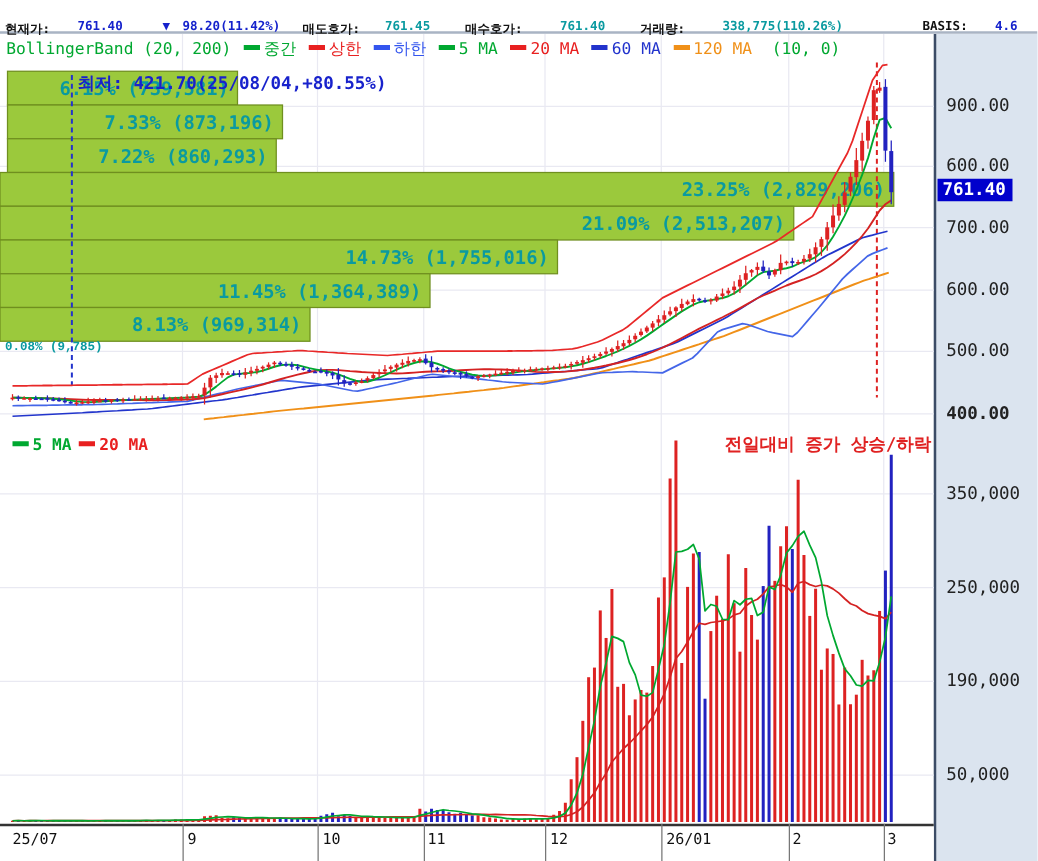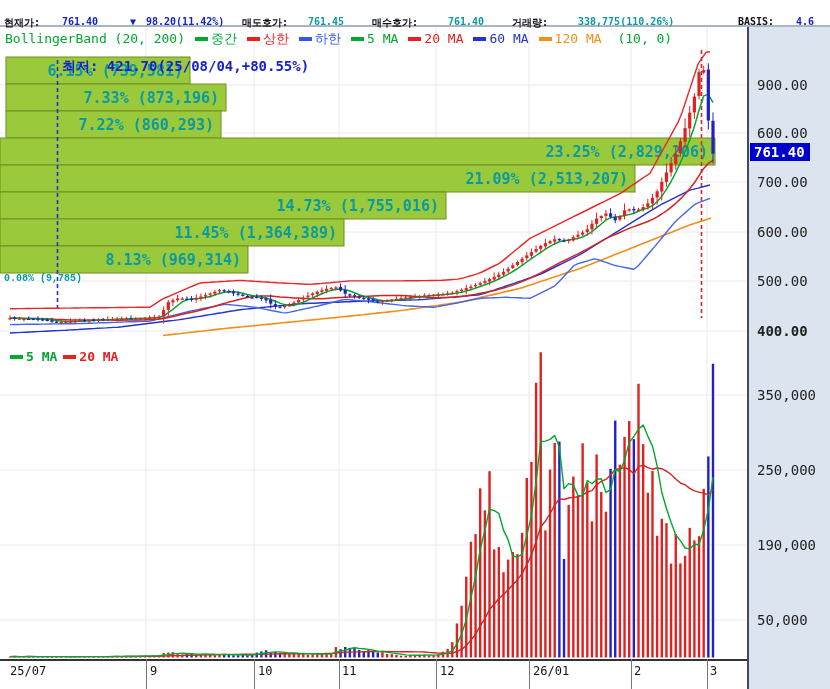--- a/index.html
+++ b/index.html
@@ -606,14 +606,15 @@
     </div>
 
   <div class="legend">
     <span style="color:#00a830">BollingerBand (20, 200)</span><span id="legend-items"><span class="sw" style="background: rgb(0, 168, 48);"></span><span style="color: rgb(0, 168, 48);">중간</span><span class="sw" style="background: rgb(232, 32, 32);"></span><span style="color: rgb(232, 32, 32);">상한</span><span class="sw" style="background: rgb(51, 85, 238);"></span><span style="color: rgb(51, 85, 238);">하한</span><span class="sw" style="background: rgb(0, 168, 48);"></span><span style="color: rgb(0, 168, 48);">5 MA</span><span class="sw" style="background: rgb(232, 32, 32);"></span><span style="color: rgb(232, 32, 32);">20 MA</span><span class="sw" style="background: rgb(34, 51, 204);"></span><span style="color: rgb(34, 51, 204);">60 MA</span><span class="sw" style="background: rgb(240, 144, 24);"></span><span style="color: rgb(240, 144, 24);">120 MA</span></span>
     <span style="color:#00a830;margin-left:8px">(10, 0)</span>
   </div>
 
   <div class="vlegend"><span id="vlegend-items"><span class="sw" style="background: rgb(0, 168, 48);"></span><span style="color: rgb(0, 168, 48);">5 MA</span><span class="sw" style="background: rgb(232, 32, 32);"></span><span style="color: rgb(232, 32, 32);">20 MA</span></span></div>
 
   <div class="ann ann-low">최저: 421.70(25/08/04,+80.55%)</div>
+  <div class="ann ann-voltitle">전일대비 증가 상승/하락</div>
   <div class="ann ann-zonenote">0.08% (9,785)</div>
 </div>
 
 </body></html>

